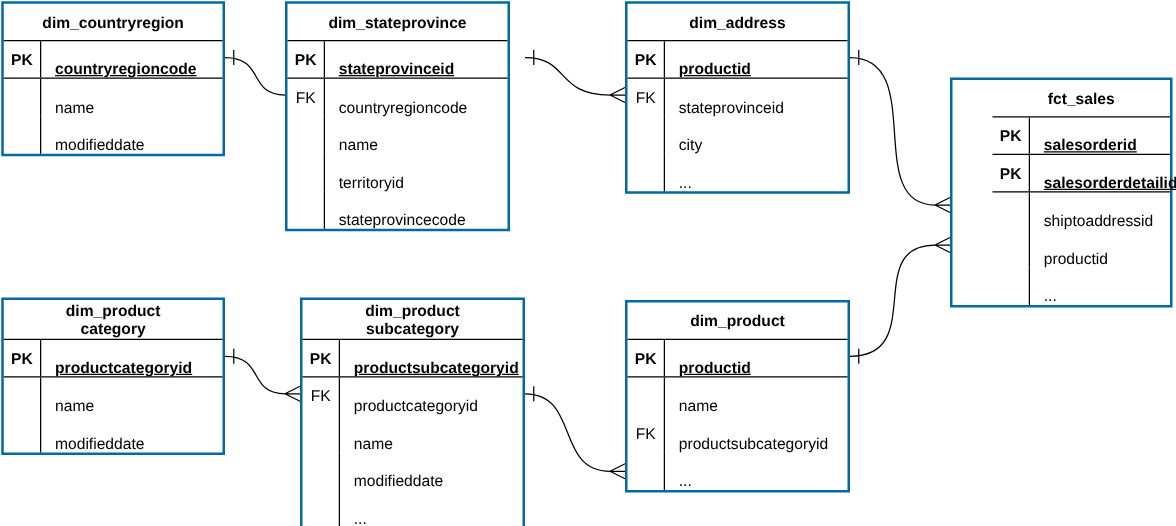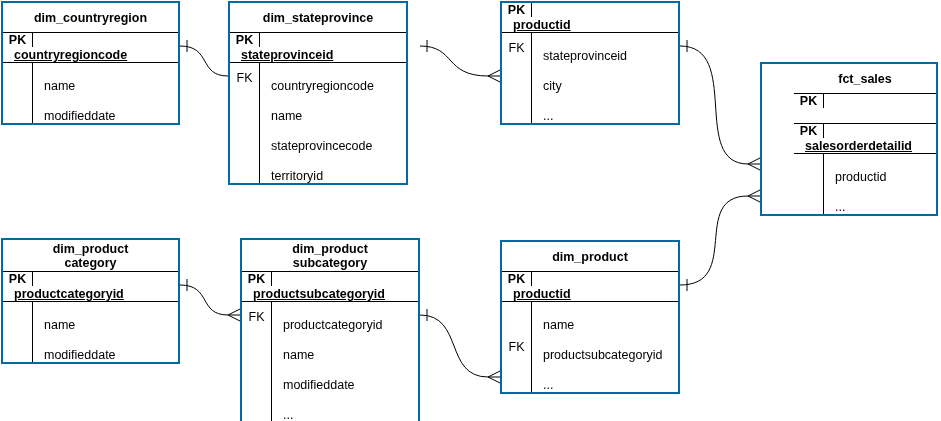--- a/index.html
+++ b/index.html
@@ -25,21 +25,21 @@
     height:29px;
     border-bottom:1px solid #000;
     display:flex; align-items:center; justify-content:center;
     font-weight:bold;
     text-align:center;
     white-space:pre-line;
     line-height:14px;
   }
   .ttl.h2 { height:31px; }
   .row { display:flex; height:30px; flex:none; }
-  .row.pk { border-bottom:1px solid #000; height:29px;flex-direction:column; }
+  .row.pk { border-bottom:1px solid #000; height:29px; }
   .gut {
     width:30px; flex:none;
     border-right:1px solid #000;
     box-sizing:border-box;
     display:flex; align-items:center; justify-content:center;
   }
   .row.pk .gut { font-weight:bold; }
   .fld { flex:1; display:flex; align-items:flex-end; padding-left:11px; }
   .row.pk .fld .fname { font-weight:bold; text-decoration:underline; }
   
@@ -134,32 +134,33 @@
     </div>
     <div class="row">
       <span class="gut"></span>
       <span class="fld">
           <span class="fname">name</span>
         </span>
     </div>
     <div class="row">
       <span class="gut"></span>
       <span class="fld">
+          <span class="fname">territoryid</span>
+        </span>
+    </div>
+    <div class="row">
+      <span class="gut"></span>
+      <span class="fld">
           <span class="fname">stateprovincecode</span>
         </span>
     </div>
-    <div class="row">
-      <span class="gut"></span>
-      <span class="fld">
-          <span class="fname">territoryid</span>
-        </span>
-    </div>
   </div>
 
   <div class="tbl" id="t-address">
+    <div class="ttl">dim_address</div>
     <div class="row pk">
       <span class="gut">PK</span>
       <span class="fld">
           <span class="fname">productid</span>
         </span>
     </div>
     <div class="row">
       <span class="gut">FK</span>
       <span class="fld">
           <span class="fname">stateprovinceid</span>
@@ -176,25 +177,34 @@
       <span class="fld">
           <span class="fname">...</span>
         </span>
     </div>
   </div>
 
   <div class="tbl" id="t-fctsales">
     <div class="ttl">fct_sales</div>
     <div class="row pk">
       <span class="gut">PK</span>
+      <span class="fld">
+          <span class="fname">salesorderid</span>
+        </span>
     </div>
     <div class="row pk">
       <span class="gut">PK</span>
       <span class="fld">
           <span class="fname">salesorderdetailid</span>
+        </span>
+    </div>
+    <div class="row">
+      <span class="gut"></span>
+      <span class="fld">
+          <span class="fname">shiptoaddressid</span>
         </span>
     </div>
     <div class="row">
       <span class="gut"></span>
       <span class="fld">
           <span class="fname">productid</span>
         </span>
     </div>
     <div class="row">
       <span class="gut"></span>

